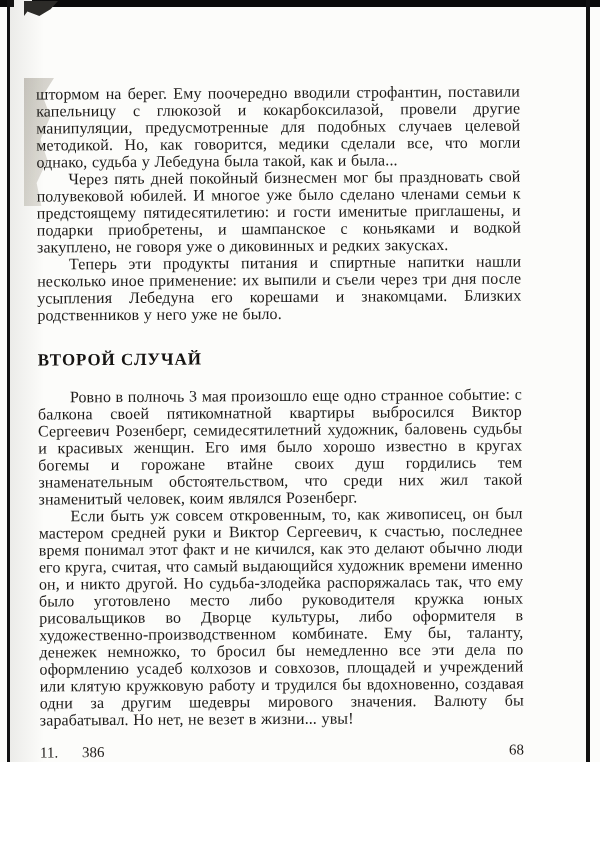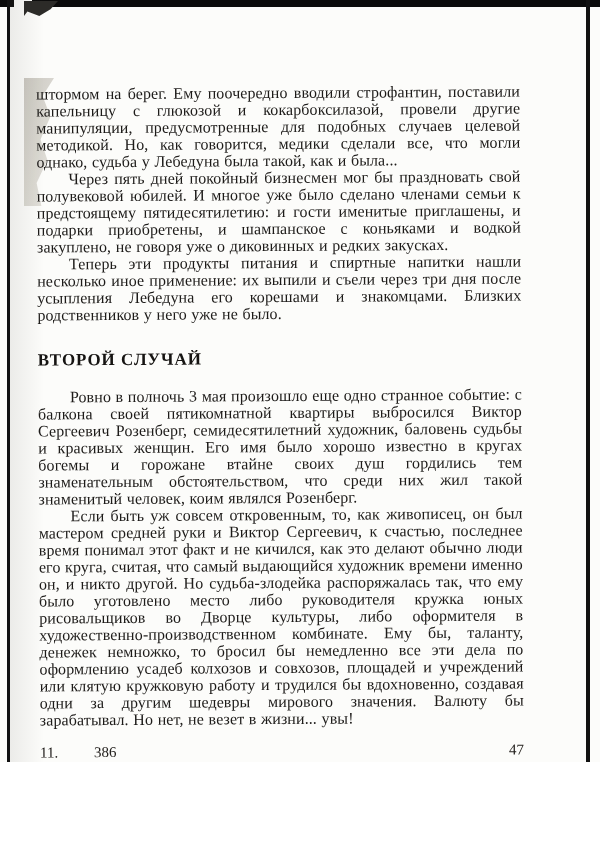--- a/index.html
+++ b/index.html
@@ -96,21 +96,21 @@
     color: #161412;
   }
   .footer {
     display: flex;
     justify-content: space-between;
     align-items: baseline;
     margin-top: 16px;
     font-size: 15px;
     color: #24211e;
   }
-  .footer .left-group span { margin-right: 32px; }
+  .footer .left-group span { margin-right: 20px; }
   .footer .left-group span:last-child { margin-right: 0; margin-top: 32px; }
 </style>
 </head>
 <body>
 
 <div class="screenshot">
 
   <div class="edge-top"></div>
   <div class="edge-top-notch"></div>
   <div class="edge-left"></div>
@@ -134,17 +134,17 @@
 
     <p class="para indent">Ровно в полночь 3 мая произошло еще одно странное событие: с балкона своей пятикомнатной квартиры выбросился Виктор Сергеевич Розенберг, семидесятилетний художник, баловень судьбы и красивых женщин. Его имя было хорошо известно в кругах богемы и горожане втайне своих душ гордились тем знаменательным обстоятельством, что среди них жил такой знаменитый человек, коим являлся Розенберг.</p>
 
     <p class="para indent">Если быть уж совсем откровенным, то, как живописец, он был мастером средней руки и Виктор Сергеевич, к счастью, последнее время понимал этот факт и не кичился, как это делают обычно люди его круга, считая, что самый выдающийся художник времени именно он, и никто другой. Но судьба-злодейка распоряжалась так, что ему было уготовлено место либо руководителя кружка юных рисовальщиков во Дворце культуры, либо оформителя в художественно-производственном комбинате. Ему бы, таланту, денежек немножко, то бросил бы немедленно все эти дела по оформлению усадеб колхозов и совхозов, площадей и учреждений или клятую кружковую работу и трудился бы вдохновенно, создавая одни за другим шедевры мирового значения. Валюту бы зарабатывал. Но нет, не везет в жизни... увы!</p>
 
     <div class="footer">
       <span class="left-group">
         <span>11.</span>
         <span>386</span>
       </span>
-      <span>47</span>
+      <span>68</span>
     </div>
 
   </div>
 </div>
 
 </body></html>

